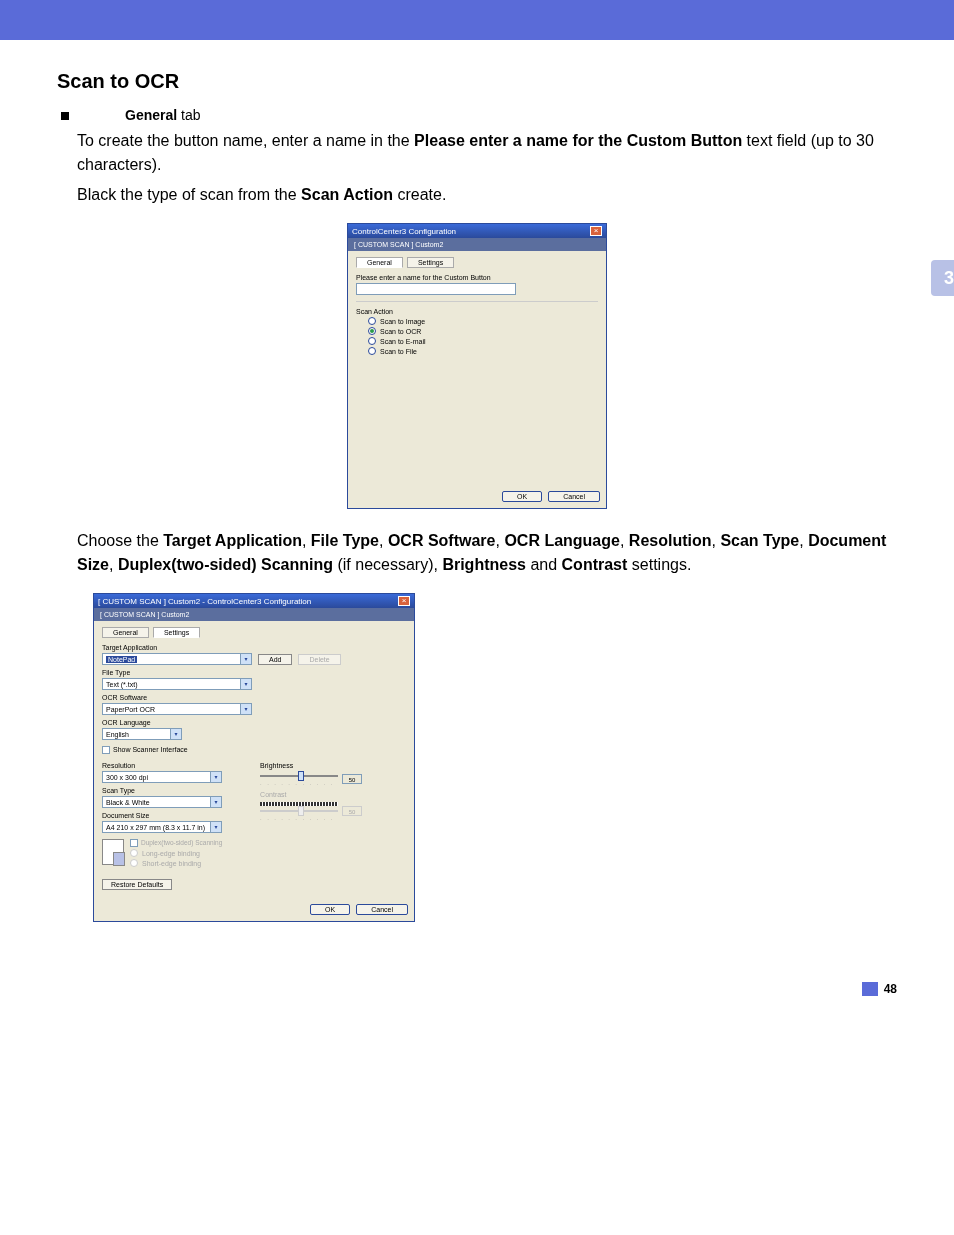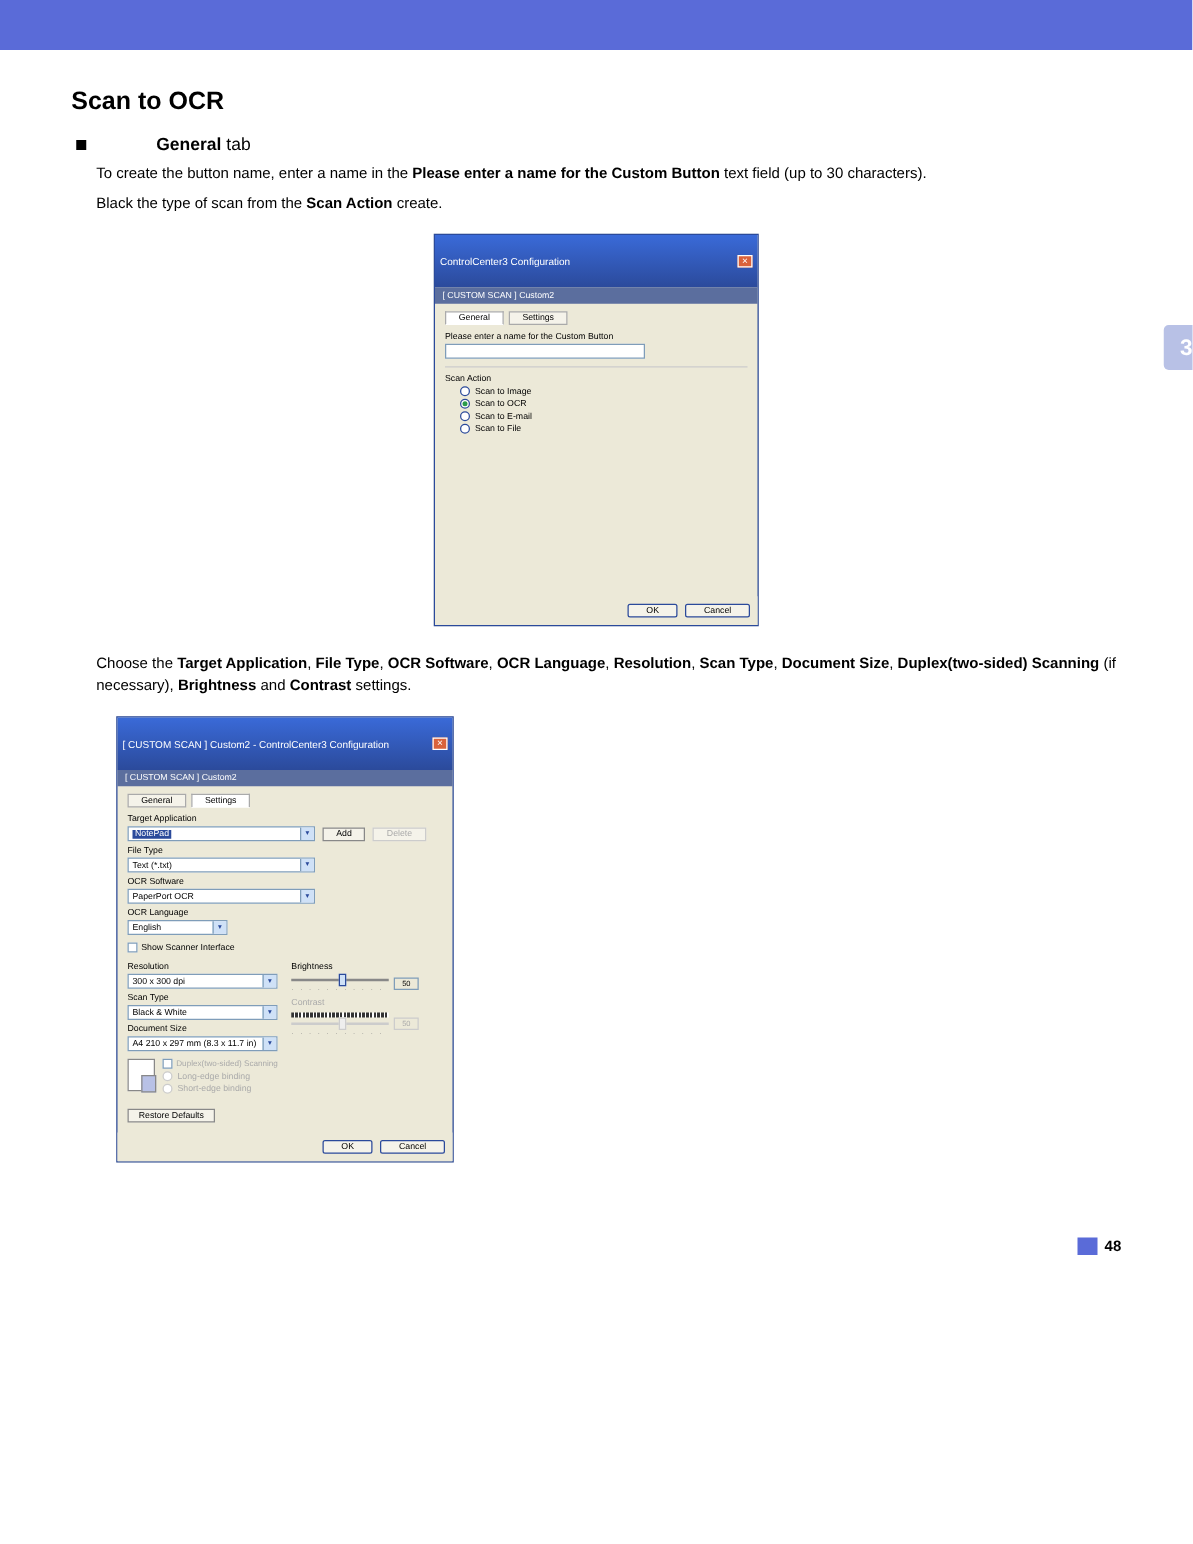--- a/index.html
+++ b/index.html
@@ -52,41 +52,41 @@
   }
   .bullet-sq {
     display: inline-block;
     width: 8px; height: 8px;
     background: #000;
     margin: 5px 8px 0 0;
     flex-shrink: 0;
   }
   .bullet-text b { font-weight: bold; }
   p.body {
-    font-size: 12px;
+    font-size: 16px;
     margin: 6px 0 6px 20px;
     line-height: 1.5;
   }
   p.body b { font-weight: bold; }
 
   
   .win {
     width: 260px;
     margin: 16px auto 20px auto;
     border: 1px solid #2b4a9b;
     font-size: 7px;
     background: #ece9d8;
   }
   .win-titlebar {
     background: linear-gradient(#3a6ad8, #2b4a9b);
     color: #fff;
     display: flex;
     justify-content: space-between;
     align-items: center;
-    padding: 16px 4px;
+    padding: 2px 4px;
     font-size: 8px;
   }
   .win-close {
     width: 12px; height: 10px;
     background: #d9623b;
     border: 1px solid #fff;
     color: #fff;
     text-align: center;
     line-height: 8px;
     font-size: 8px;
@@ -148,21 +148,21 @@
   .btn {
     border: 1px solid #2b4a9b;
     border-radius: 2px;
     padding: 1px 14px;
     font-size: 7px;
     background: #f5f3ea;
     cursor: pointer;
   }
 
   
-  .win2 { width: 270px; margin-left: 36px; }
+  .win2 { width: 322px; margin-left: 36px; }
   .select {
     display: flex;
     justify-content: space-between;
     align-items: center;
     width: 150px;
     height: 12px;
     border: 1px solid #7f9db9;
     background: #fff;
     font-size: 7px;
     padding: 0 0 0 3px;

